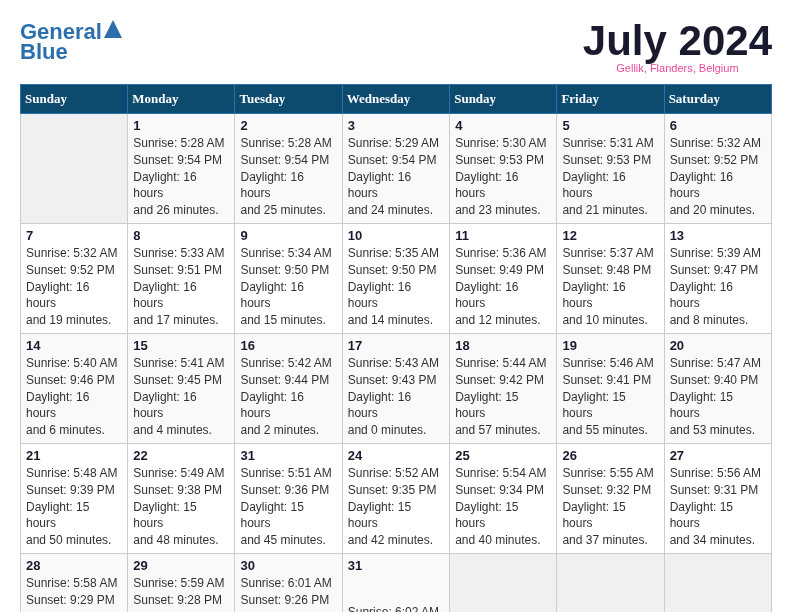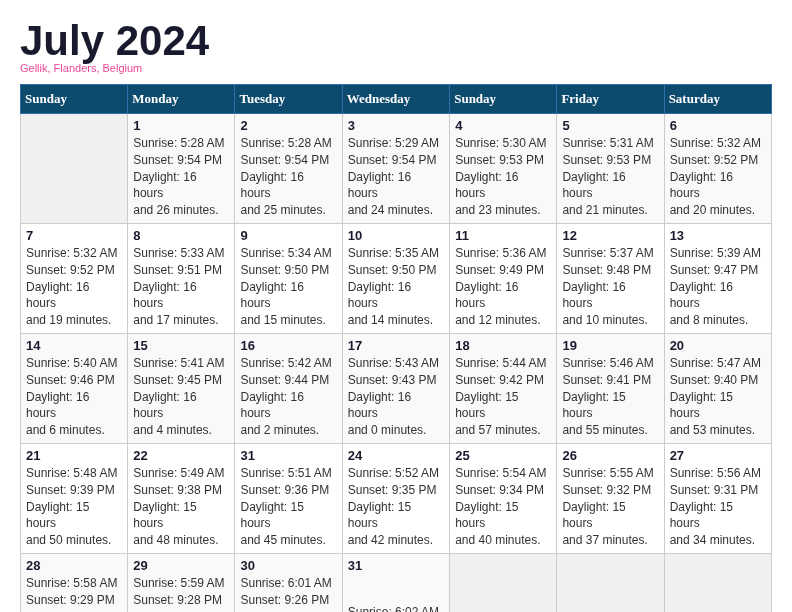--- a/index.html
+++ b/index.html
@@ -23,21 +23,21 @@
     .logo-text {
       font-size: 22px;
       font-weight: bold;
       color: #1a1a2e;
       line-height: 1.1;
     }
     .logo-text span {
       color: #2c6fad;
     }
     .title-area {
-      text-align: left;
+      text-align: center;
     }
     .month-title {
       font-size: 42px;
       font-weight: bold;
       color: #1a1a2e;
       line-height: 1;
     }
     .location {
       font-size: 11px;
       color: #ec4899;
@@ -85,20 +85,31 @@
       line-height: 1.4;
     }
     .empty-cell {
       background-color: #f0f0f0 !important;
     }
   </style>
 </head>
 <body>
 
 <div class="header">
+  <div class="logo">
+    <div style="display:flex;flex-direction:column;align-items:flex-start;">
+      <div style="display:flex;align-items:center;">
+        <span class="logo-text"><span>General</span></span>
+        <svg width="18" height="18" viewBox="0 0 18 18" style="margin-left:2px;margin-top:-6px;">
+          <polygon points="0,18 9,0 18,18" fill="#2c6fad"></polygon>
+        </svg>
+      </div>
+      <span class="logo-text" style="color:#2c6fad;margin-top:-4px;">Blue</span>
+    </div>
+  </div>
   <div class="title-area">
     <div class="month-title">July 2024</div>
     <div class="location">Gellik, Flanders, Belgium</div>
   </div>
 </div>
 
 <table>
   <thead>
     <tr>
     <th>Sunday</th>

